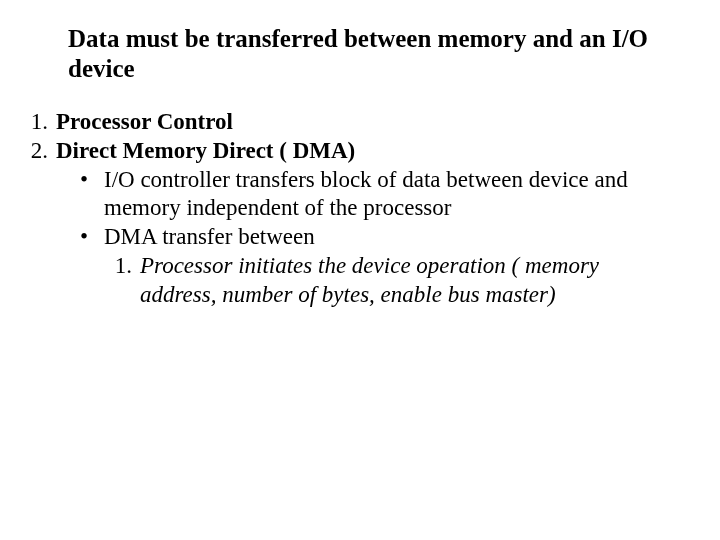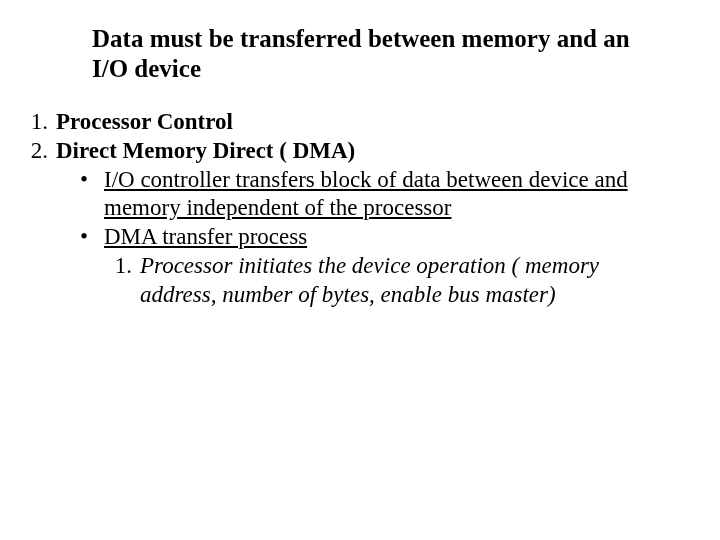--- a/index.html
+++ b/index.html
@@ -8,21 +8,21 @@
     height: 540px;
     background: #ffffff;
     font-family: "Times New Roman", Times, serif;
     color: #000000;
     padding: 24px 20px 20px 20px;
   }
   .title {
     font-size: 25px;
     font-weight: bold;
     line-height: 1.2;
-    margin-left: 72px;
+    margin-left: 48px;
     margin-right: 40px;
     margin-bottom: 24px;
   }
   .content {
     font-size: 23px;
     line-height: 1.25;
   }
   .num-row {
     display: flex;
     align-items: flex-start;
@@ -43,21 +43,20 @@
     margin-left: 44px;
   }
   .bullet-marker {
     width: 40px;
     text-align: center;
     flex: none;
   }
   .bullet-text {
     flex: 1;
     padding-right: 20px;
-    text-decoration: underline;
   }
   .sub-num-row {
     display: flex;
     align-items: flex-start;
     margin-left: 84px;
   }
   .sub-num-marker {
     width: 36px;
     text-align: right;
     padding-right: 8px;
@@ -86,21 +85,21 @@
     <div class="num-text">Direct Memory Direct ( DMA)</div>
   </div>
 
   <div class="bullet-row">
     <div class="bullet-marker">•</div>
     <div class="bullet-text">I/O controller transfers block of data between device and memory independent of the processor</div>
   </div>
 
   <div class="bullet-row">
     <div class="bullet-marker">•</div>
-    <div class="bullet-text">DMA transfer process</div>
+    <div class="bullet-text">DMA transfer between</div>
   </div>
 
   <div class="sub-num-row">
     <div class="sub-num-marker">1.</div>
     <div class="sub-num-text">Processor initiates the device operation ( memory address, number of bytes, enable bus master)</div>
   </div>
 
 </div>
 
 </body></html>

